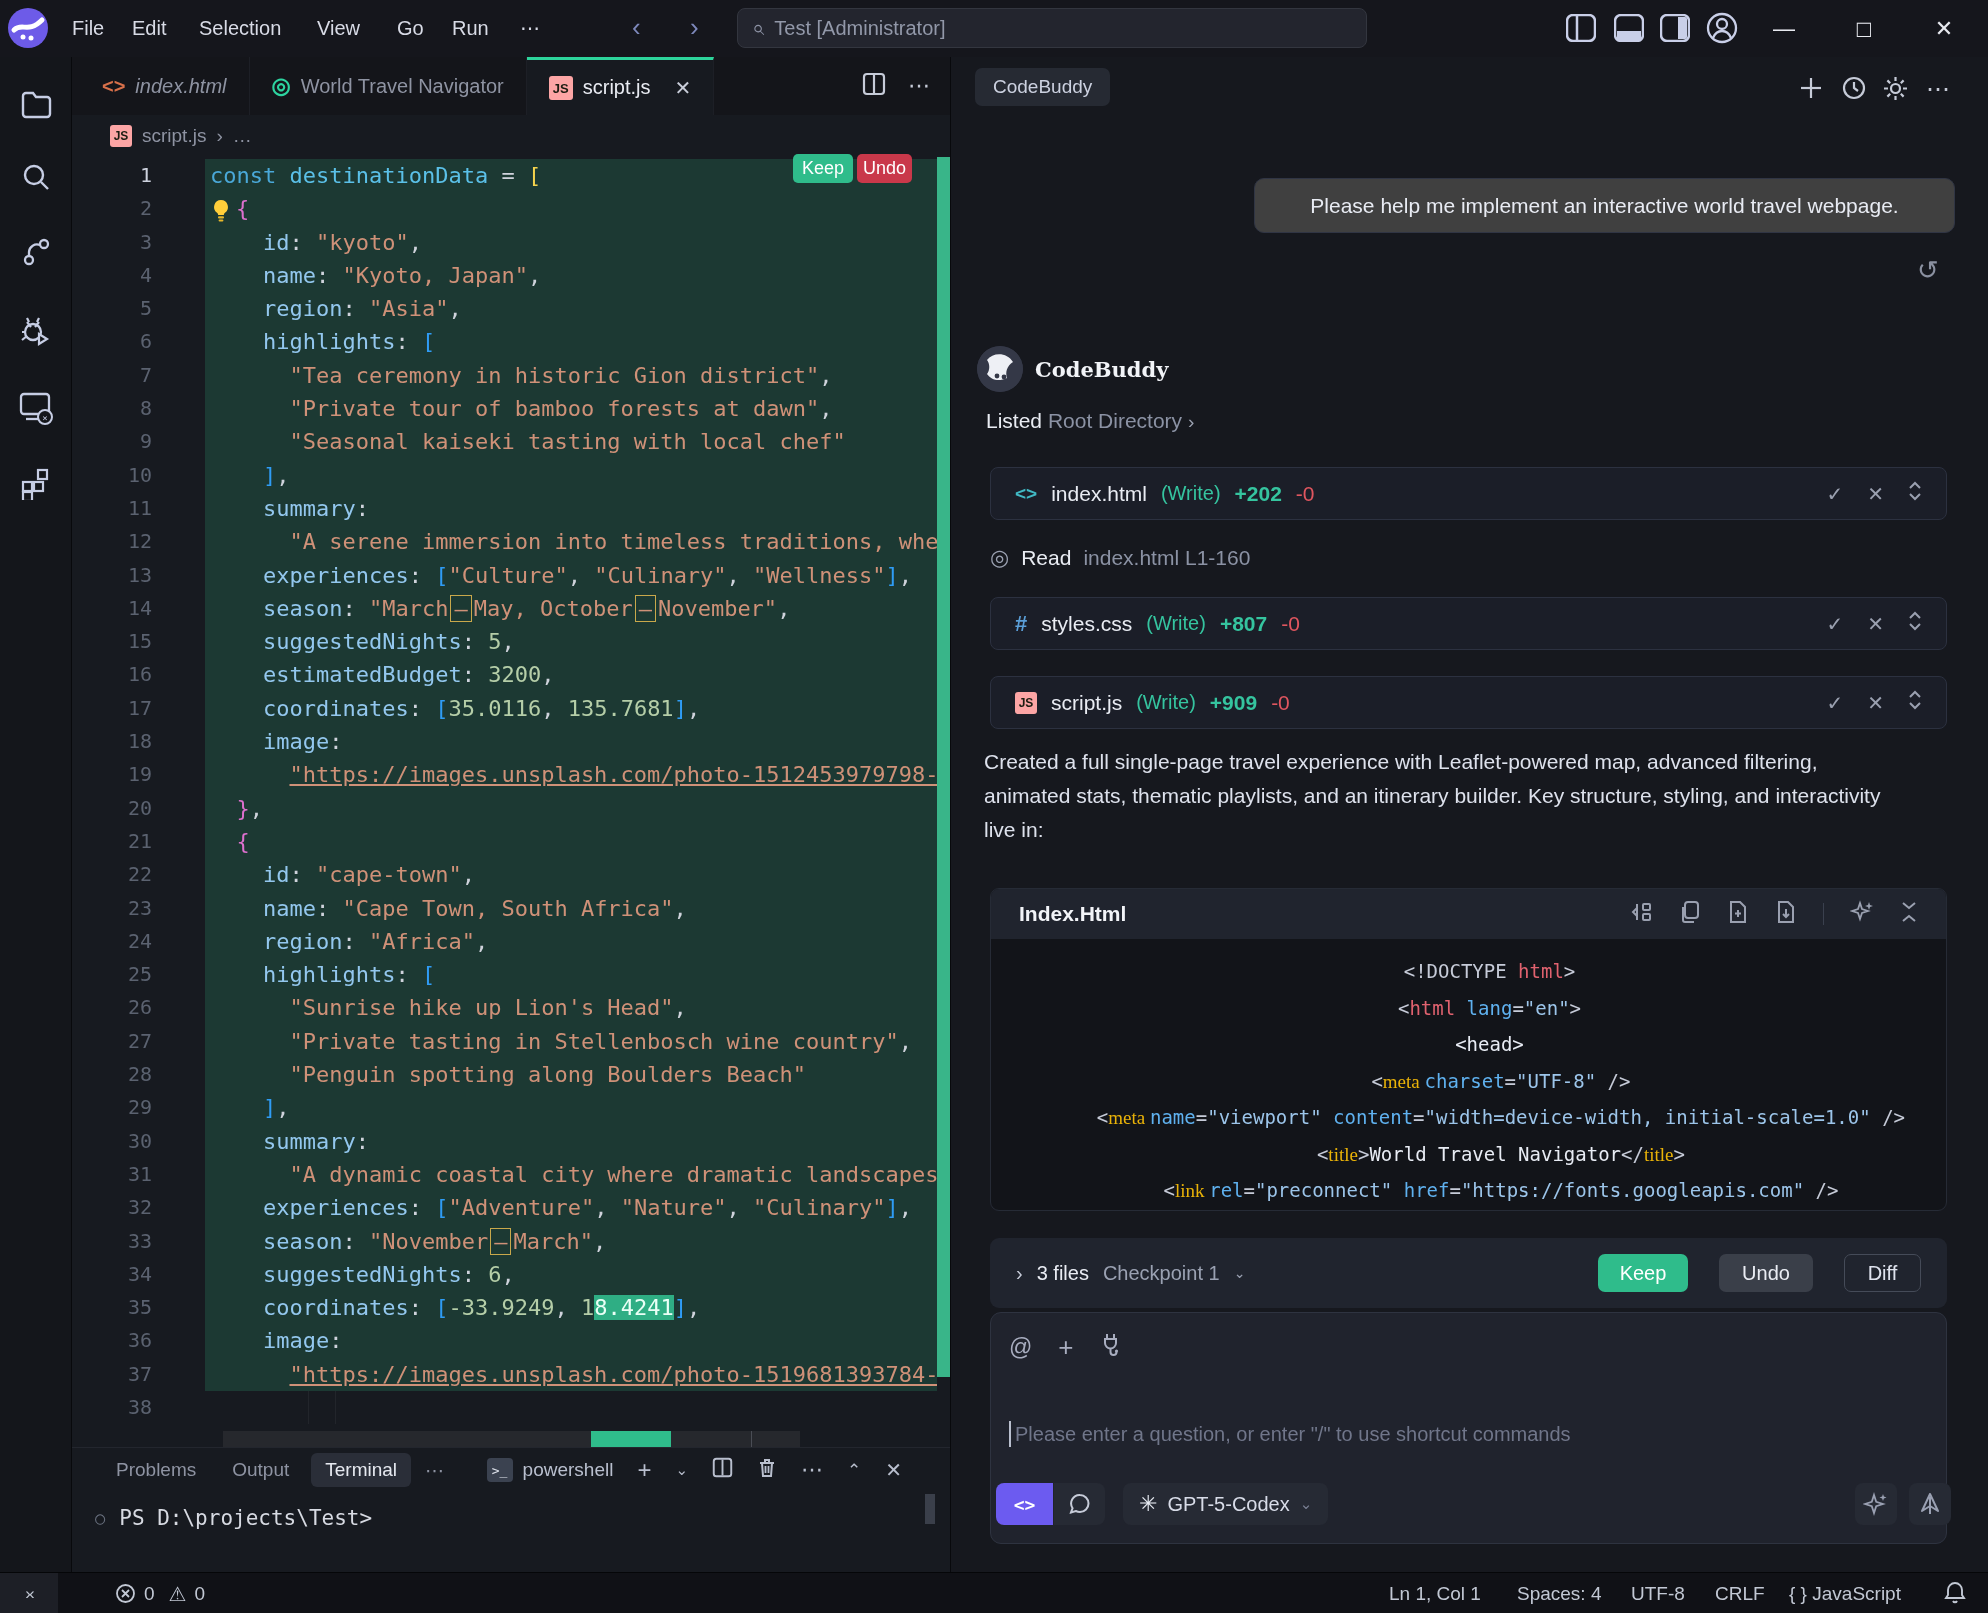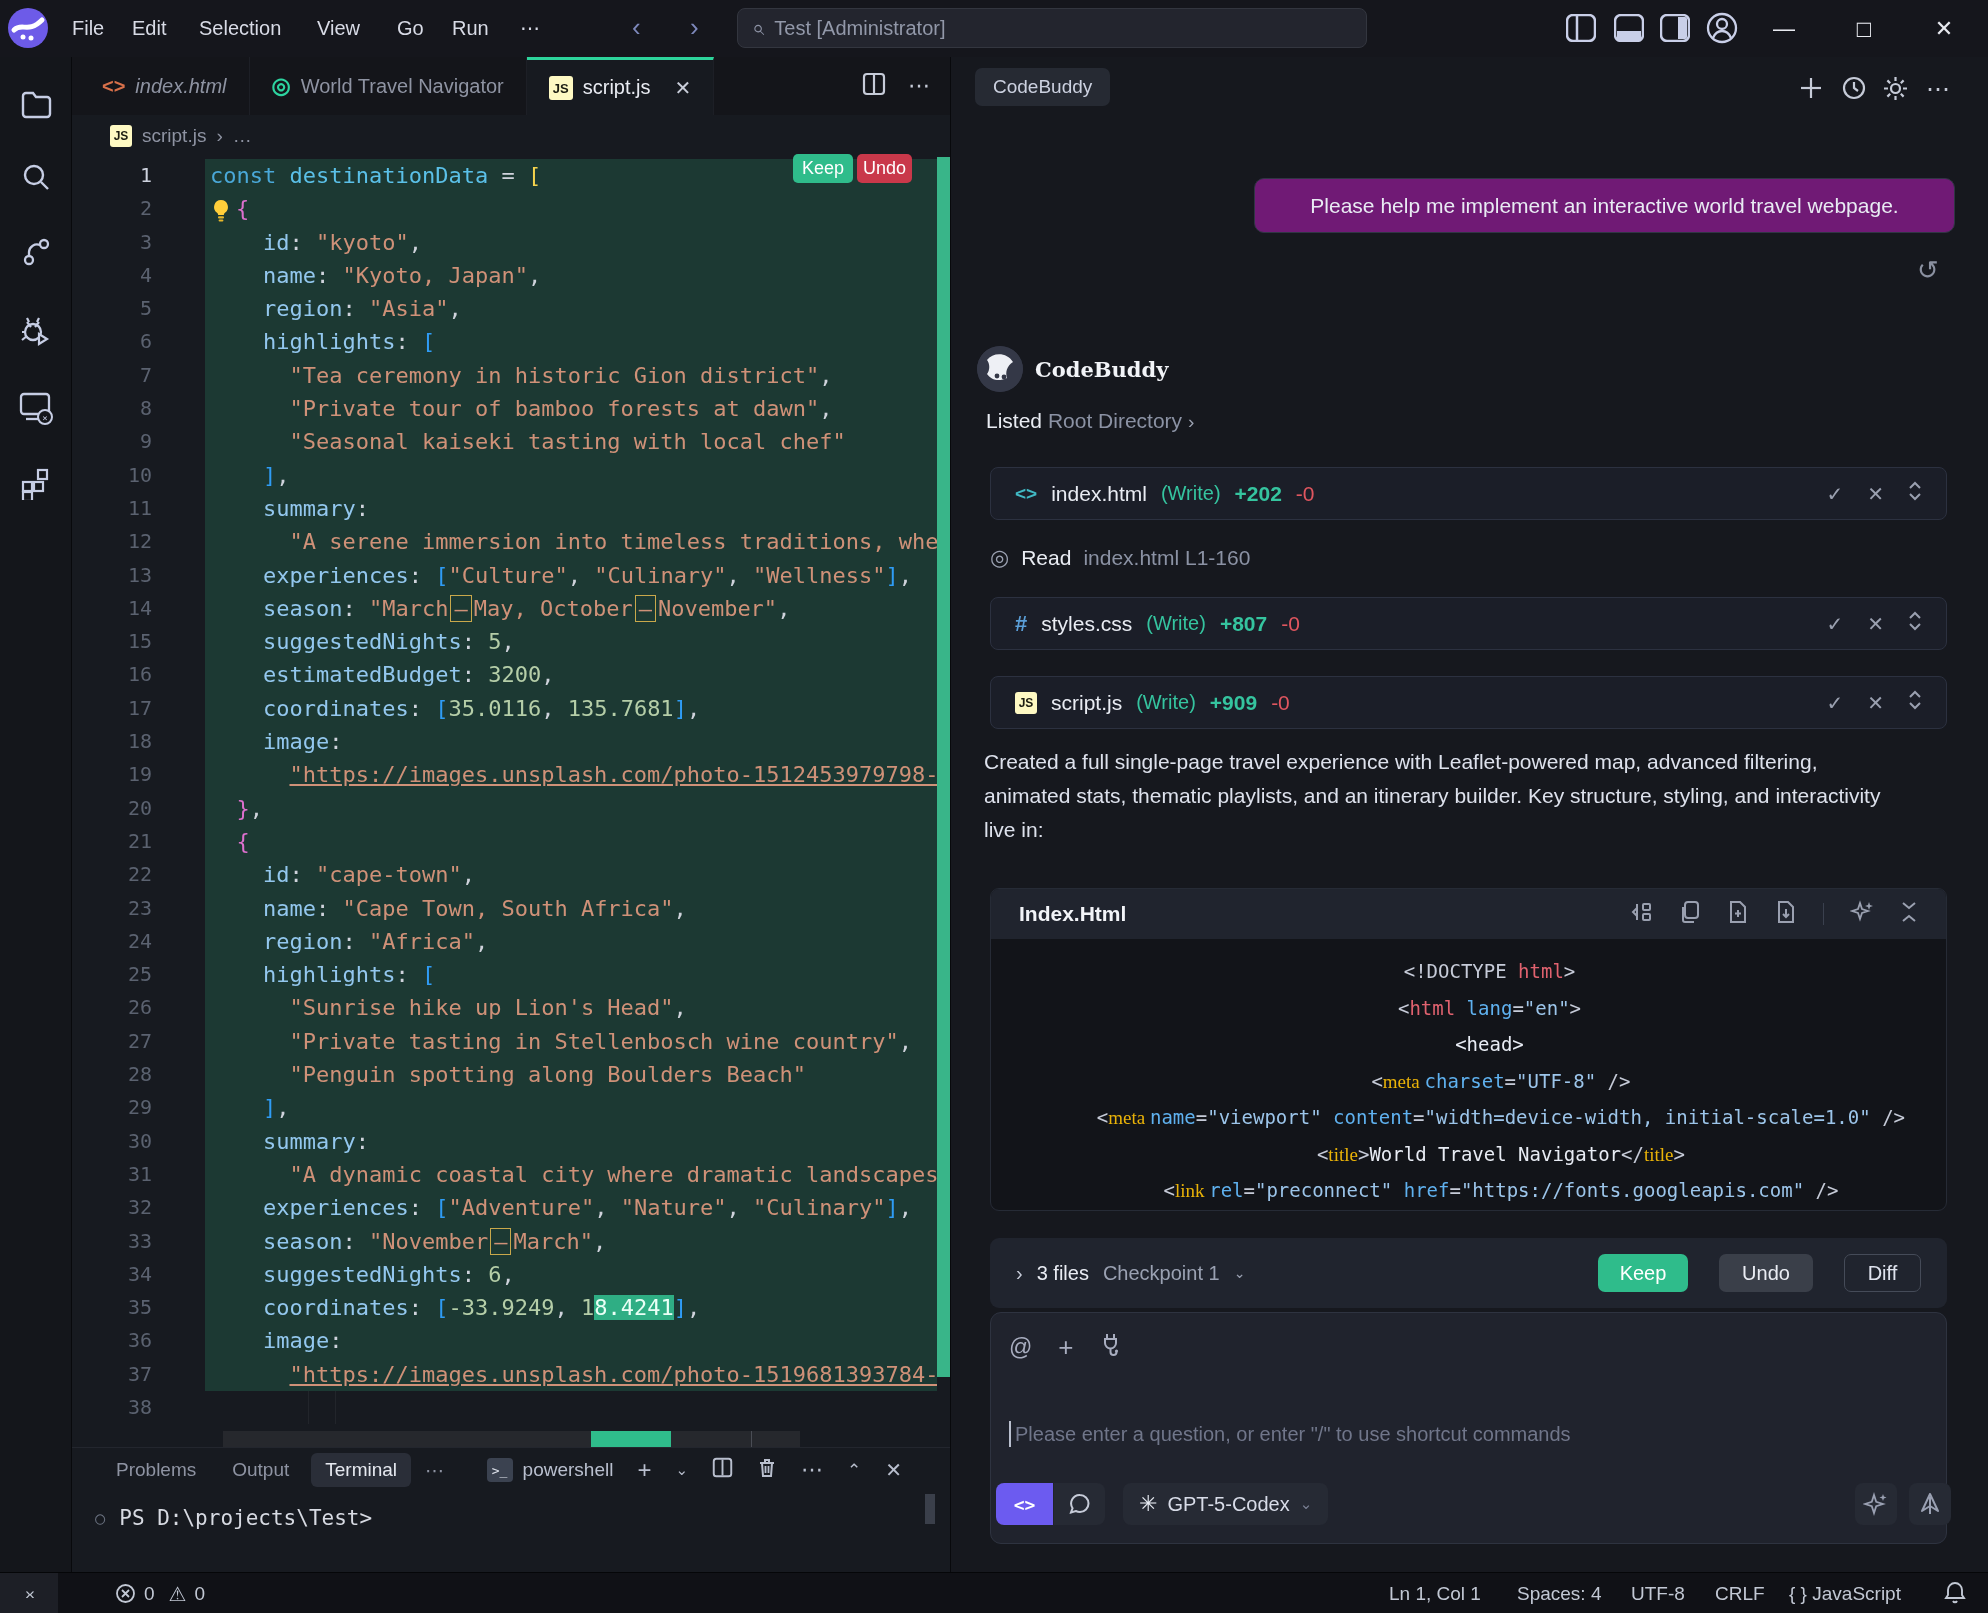--- a/index.html
+++ b/index.html
@@ -29,21 +29,21 @@
 
   
   #editor { left:72px; top:57px; width:878px; height:1515px; background:#171a20; }
   #tabbar { left:0; top:0; width:878px; height:58px; background:#14151a; display:flex; }
   .tab { height:58px; display:flex; align-items:center; gap:10px; padding:0 22px; font-size:20px; color:#8e93a2; border-right:1px solid #1d1f26; }
   .tab .ticon { font-weight:bold; }
   .tab.active { background:#171a20; color:#e9ebf2; border-top:3px solid #2dd49b; padding-top:0; }
   .tab .closex { margin-left:14px; font-size:20px; color:#c9cdd9; }
   .tab-actions { margin-left:auto; display:flex; align-items:center; gap:22px; padding-right:20px; color:#c6cbd8; }
   #breadcrumb { left:0; top:58px; width:878px; height:42px; display:flex; align-items:center; gap:10px; padding-left:38px; font-size:19px; color:#8e93a2; }
-  .jsbadge { display:inline-block; width:24px; height:24px; background:#fef9c3; color:#1c1d12; font-weight:bold;
+  .jsbadge { display:inline-block; width:24px; height:24px; background:#fca5a5; color:#1c1d12; font-weight:bold;
     font-size:13px; text-align:center; line-height:25px; border-radius:3px; font-family:"Liberation Sans", sans-serif; }
 
   #codearea { left:0; top:100px; width:878px; height:1290px; overflow:hidden; }
   #gutter { position:absolute; left:0; top:2px; width:80px; }
   #gutter .ln { height:33.3px; line-height:33.3px; text-align:right; font-family:"DejaVu Sans Mono", monospace;
     font-size:20px; color:#5b6270; }
   #gutter .ln.active { color:#cdd2de; }
   #code-lines { position:absolute; left:133px; top:2px; width:732px; }
   .cl { height:33.3px; line-height:33.3px; background:#1c3933; white-space:pre; font-family:"DejaVu Sans Mono", monospace;
     font-size:22px; padding-left:5px; overflow:hidden; }
@@ -83,21 +83,21 @@
   #prompt-row { display:flex; align-items:center; gap:14px; padding-left:23px; margin-top:14px;
     font-family:"DejaVu Sans Mono", monospace; font-size:21px; color:#d7dae2; }
   #prompt-row .circ { color:#6b7280; font-size:17px; }
   #term-scroll { position:absolute; left:853px; top:46px; width:10px; height:30px; background:#3a3f4a; }
 
   
   #chat { left:950px; top:57px; width:1038px; height:1515px; background:#16181e; border-left:1px solid #08090c; }
   #cb-badge { left:24px; top:11px; height:38px; padding:0 18px; background:#262a33; border-radius:7px;
     line-height:38px; font-size:19px; color:#ccd1e0; }
   .chat-top-ic { top:18px; color:#c6cbd8; font-size:24px; }
-  #bubble { left:303px; top:121px; width:701px; height:55px; background:#701a75; border:1px solid #303544;
+  #bubble { left:303px; top:121px; width:701px; height:55px; background:#404040; border:1px solid #303544;
     border-radius:10px; display:flex; align-items:center; justify-content:center; font-size:21px; color:#e8ebf3; }
   #retry-ic { left:966px; top:198px; font-size:26px; color:#8a90a0; }
   #cb-avatar { left:26px; top:289px; width:46px; height:46px; border-radius:50%; background:#343847; overflow:hidden; }
   #cb-name { left:84px; top:300px; font-family:"DejaVu Serif", serif; font-weight:bold; font-size:21px; color:#f2f4f8; }
   #listed-row { left:35px; top:352px; font-size:21px; }
   #listed-row .white { color:#e9ecf3; } #listed-row .gray { color:#8b92a4; } #listed-row .chev { color:#9aa0b0; font-size:19px; }
 
   .fcard { left:39px; width:957px; height:53px; background:#1b1e28; border:1px solid #2c3140; border-radius:8px;
     display:flex; align-items:center; padding:0 24px; gap:14px; font-size:21px; }
   .fcard .fname { color:#e9ecf3; }

